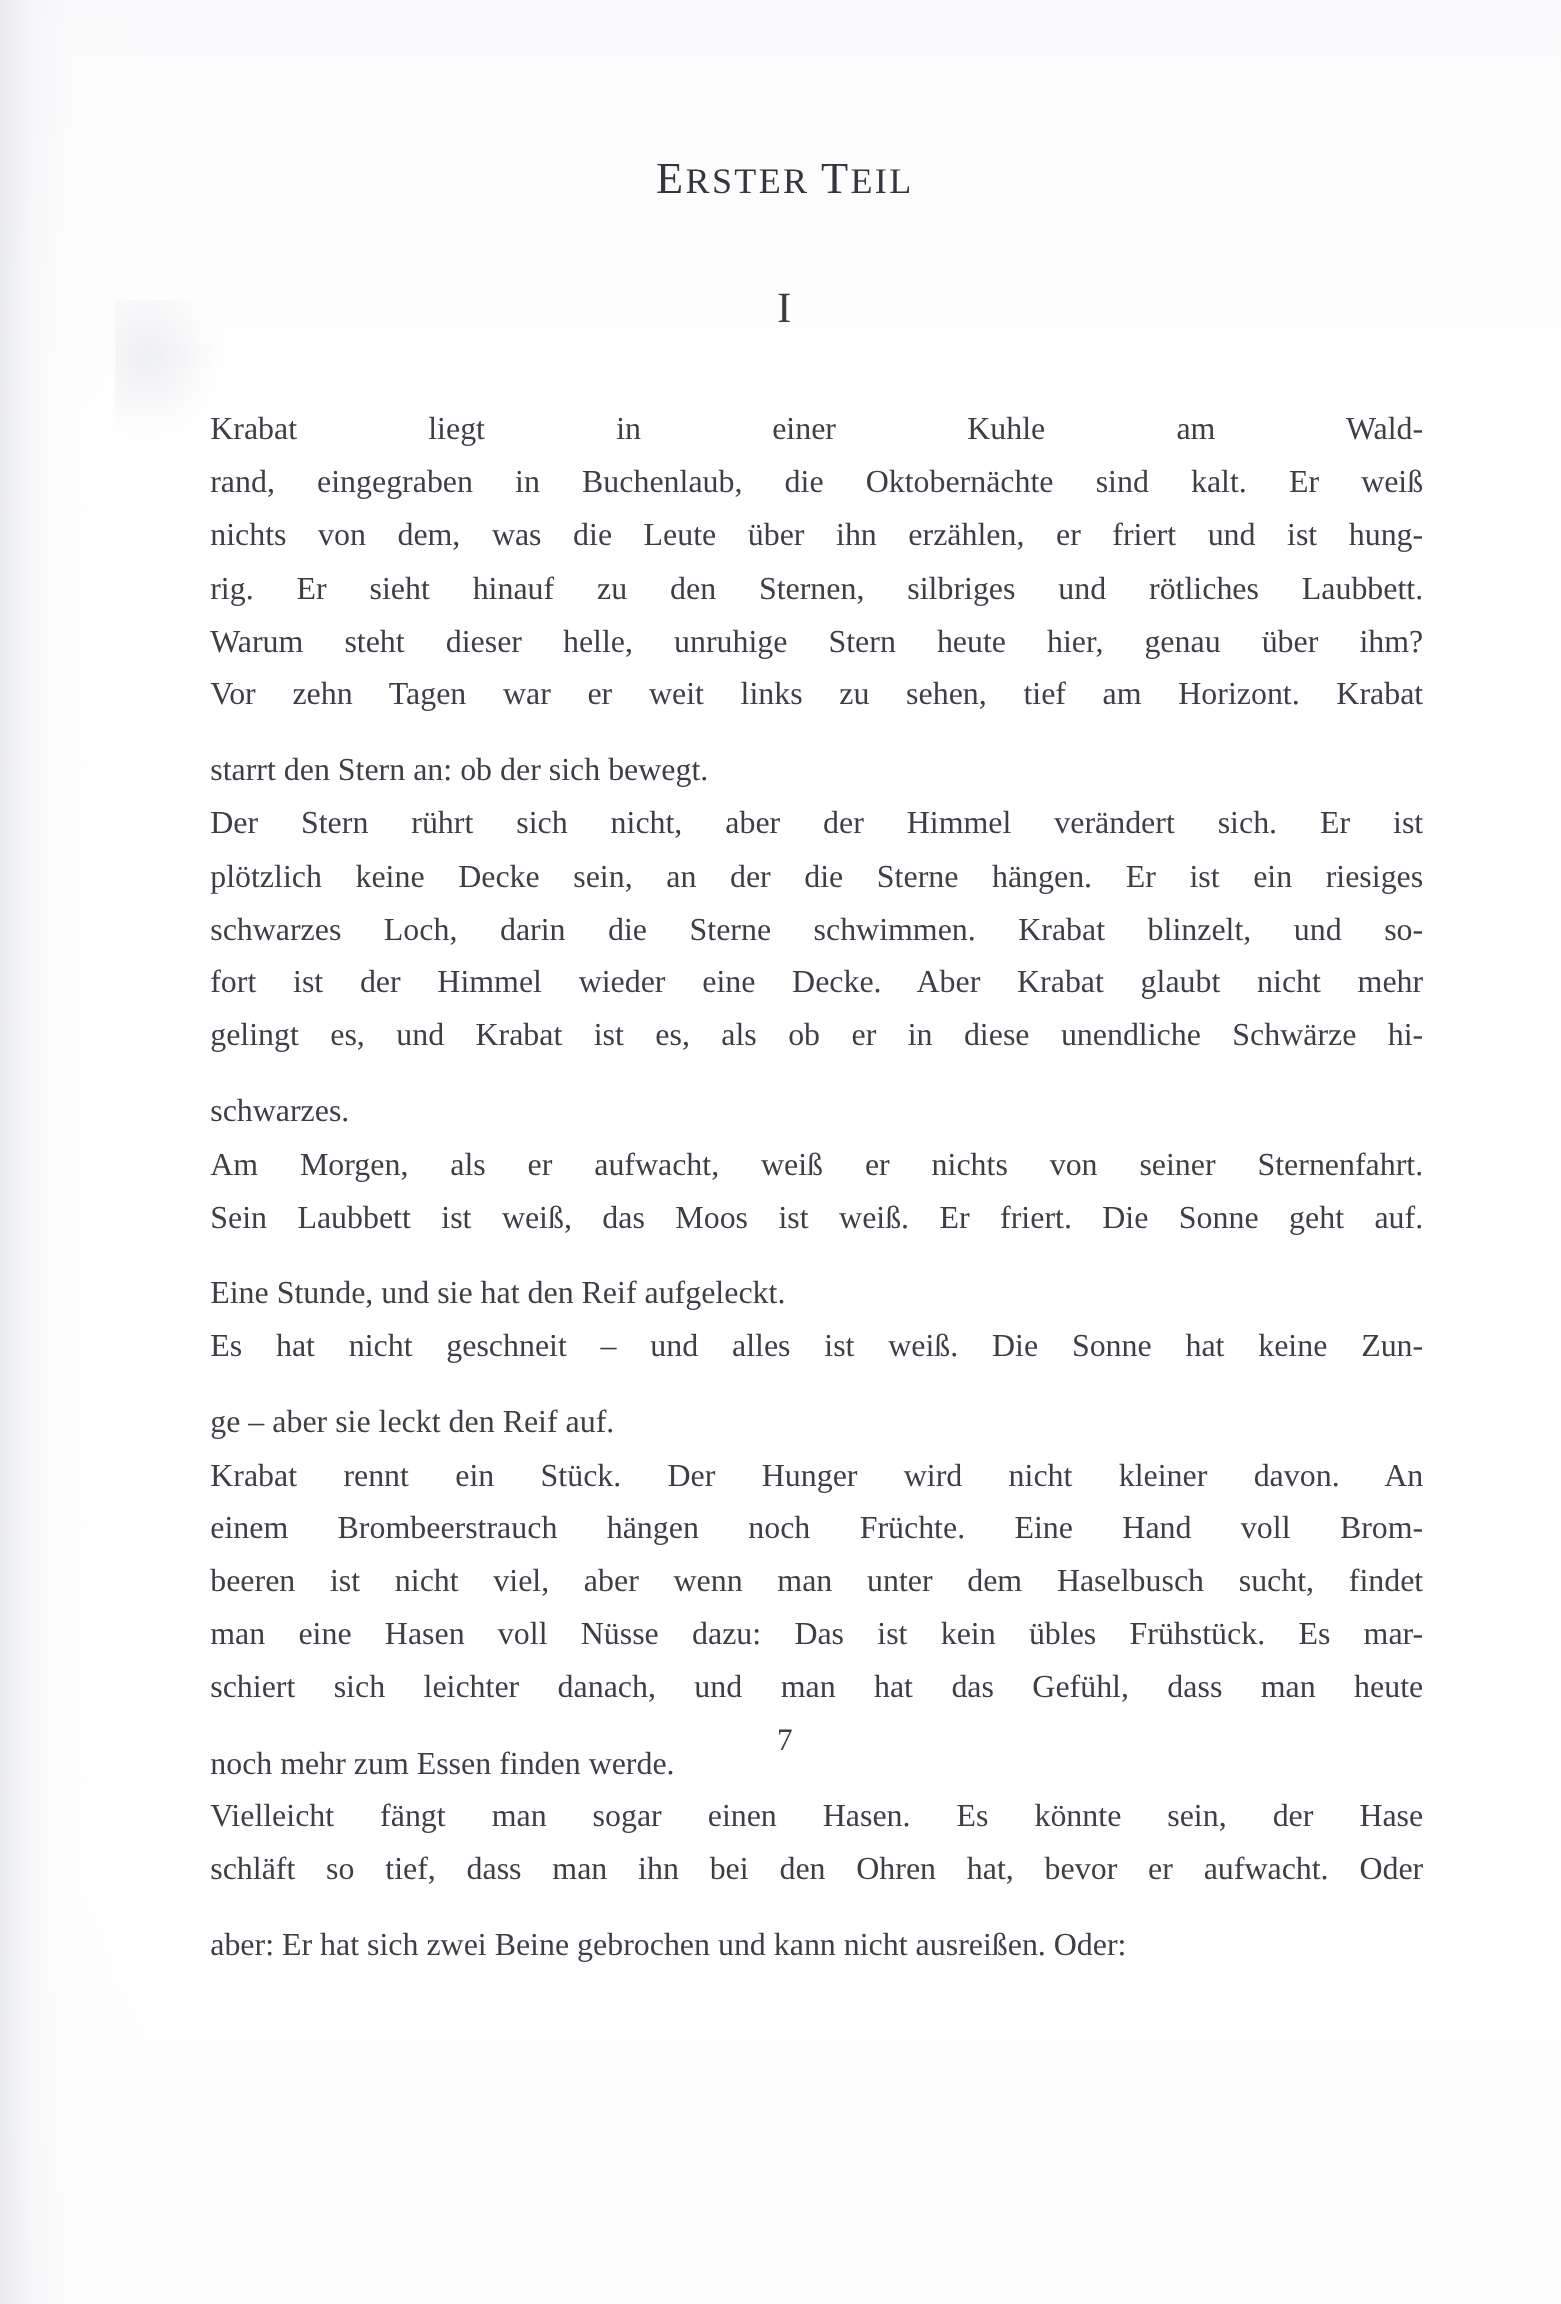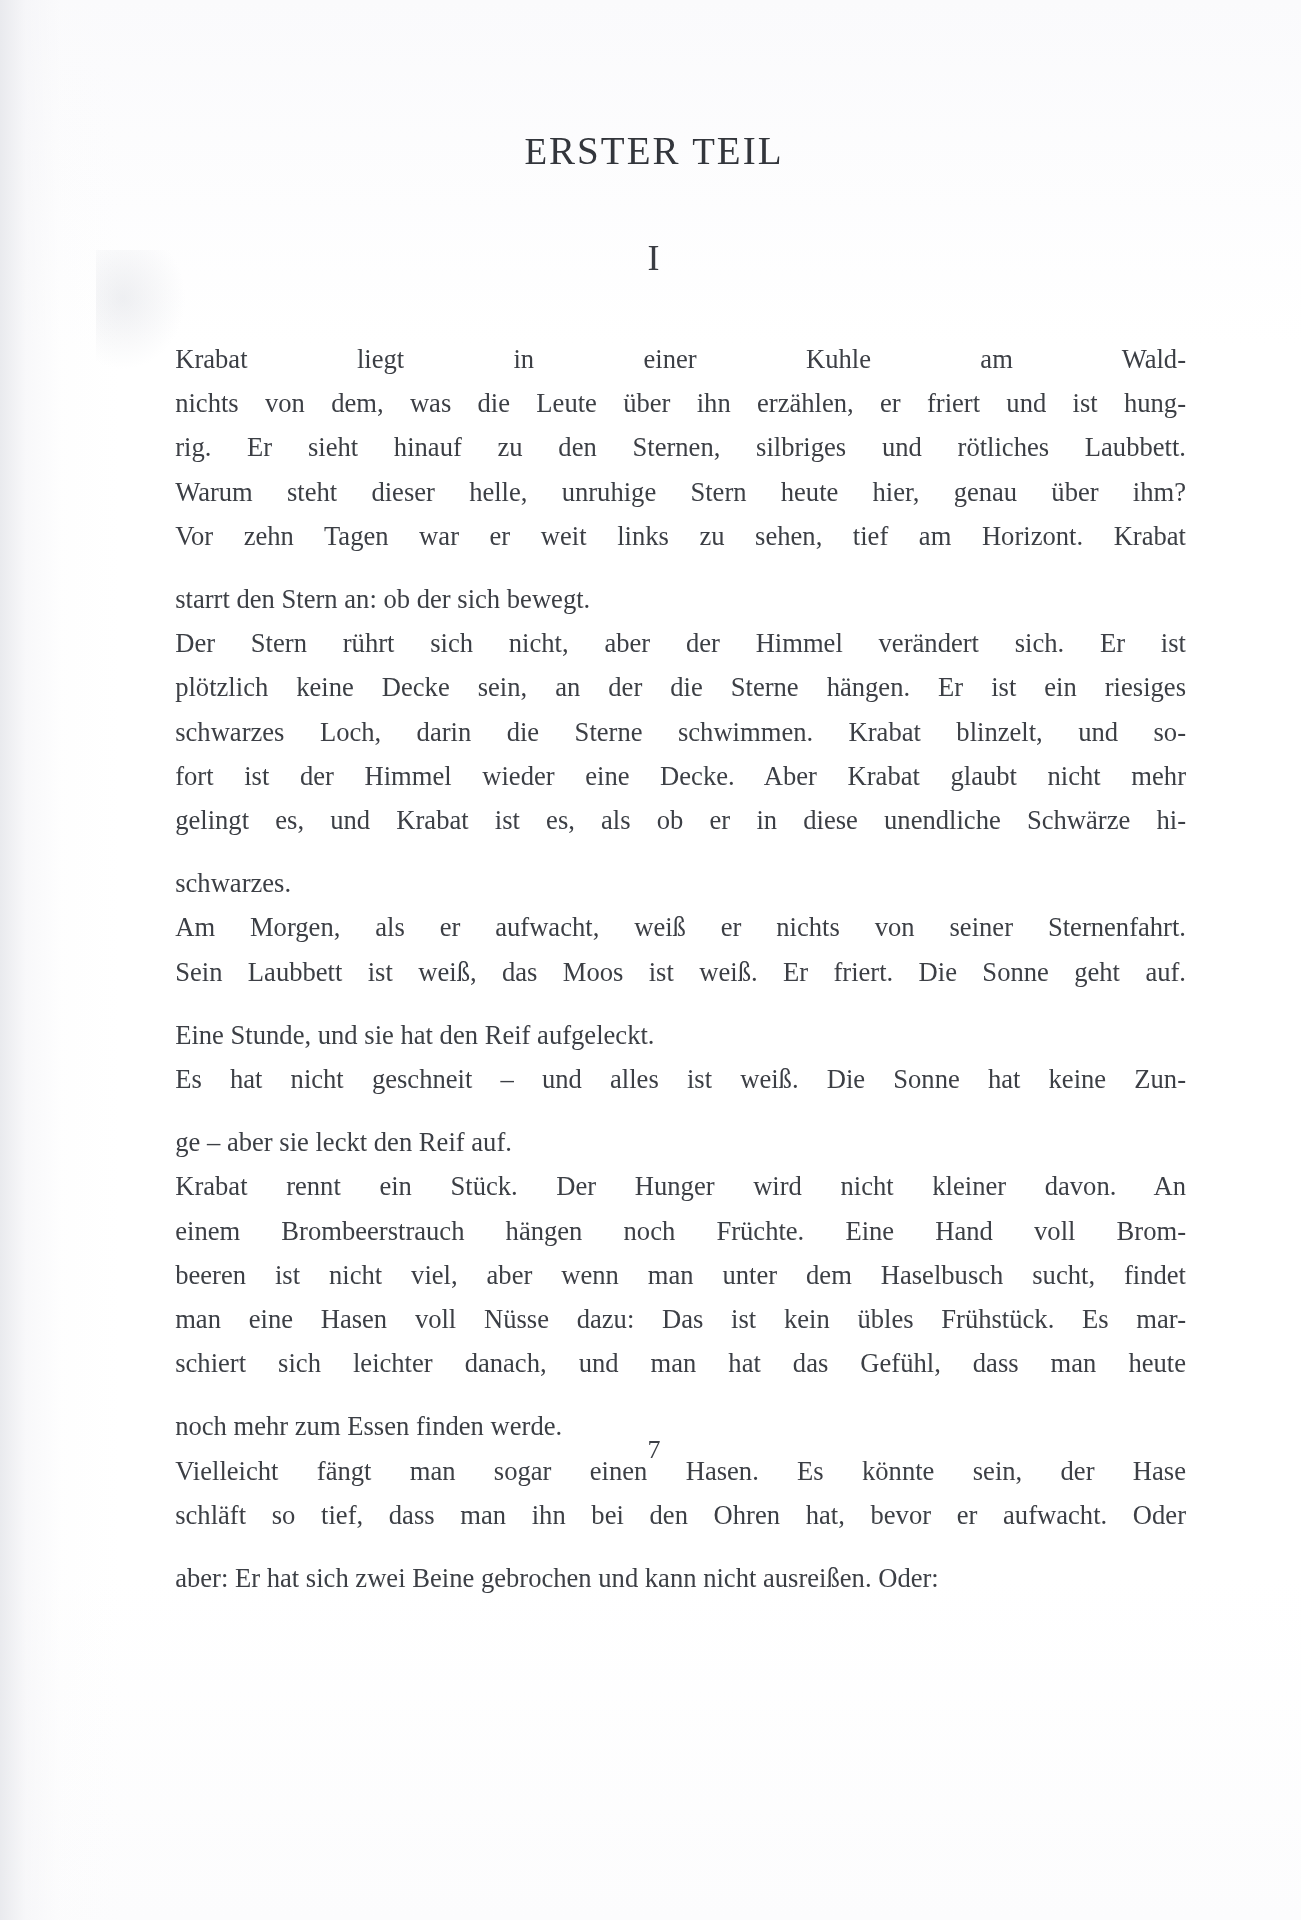--- a/index.html
+++ b/index.html
@@ -59,21 +59,21 @@
     font-size: 37px;
     letter-spacing: 2.0px;
     color: #33363c;
     font-variant: small-caps;
     font-weight: 400;
   }
   .part-title .cap {
     font-size: 37px;
   }
   .part-title .sc {
-    font-size: 39px;
+    font-size: 30px;
     text-align: center;
   }
 
   .chapter-number {
     text-align: center;
     margin-top: 64px;
     font-size: 36px;
     color: #3a3d43;
     letter-spacing: 1px;
   }
@@ -126,20 +126,21 @@
     <div class="part-title">
       <span class="cap">E</span><span class="sc">RSTER</span><span class="sc">&nbsp;</span><span class="cap">T</span><span class="sc">EIL</span>
     </div>
 
     <div class="chapter-number">I</div>
 
     <div class="body-text">
 
       <p>
         <span class="ln first">Krabat liegt in einer Kuhle am Wald-</span>
+        <span class="ln">rand, eingegraben in Buchenlaub, die Oktobernächte sind kalt. Er weiß</span>
         <span class="ln">nichts von dem, was die Leute über ihn erzählen, er friert und ist hung-</span>
         <span class="ln">rig. Er sieht hinauf zu den Sternen, silbriges und rötliches Laubbett.</span>
         <span class="ln">Warum steht dieser helle, unruhige Stern heute hier, genau über ihm?</span>
         <span class="ln">Vor zehn Tagen war er weit links zu sehen, tief am Horizont. Krabat</span>
         <span class="ln last">starrt den Stern an: ob der sich bewegt.</span>
       </p>
 
       <p>
         <span class="ln first">Der Stern rührt sich nicht, aber der Himmel verändert sich. Er ist</span>
         <span class="ln">plötzlich keine Decke sein, an der die Sterne hängen. Er ist ein riesiges</span>

